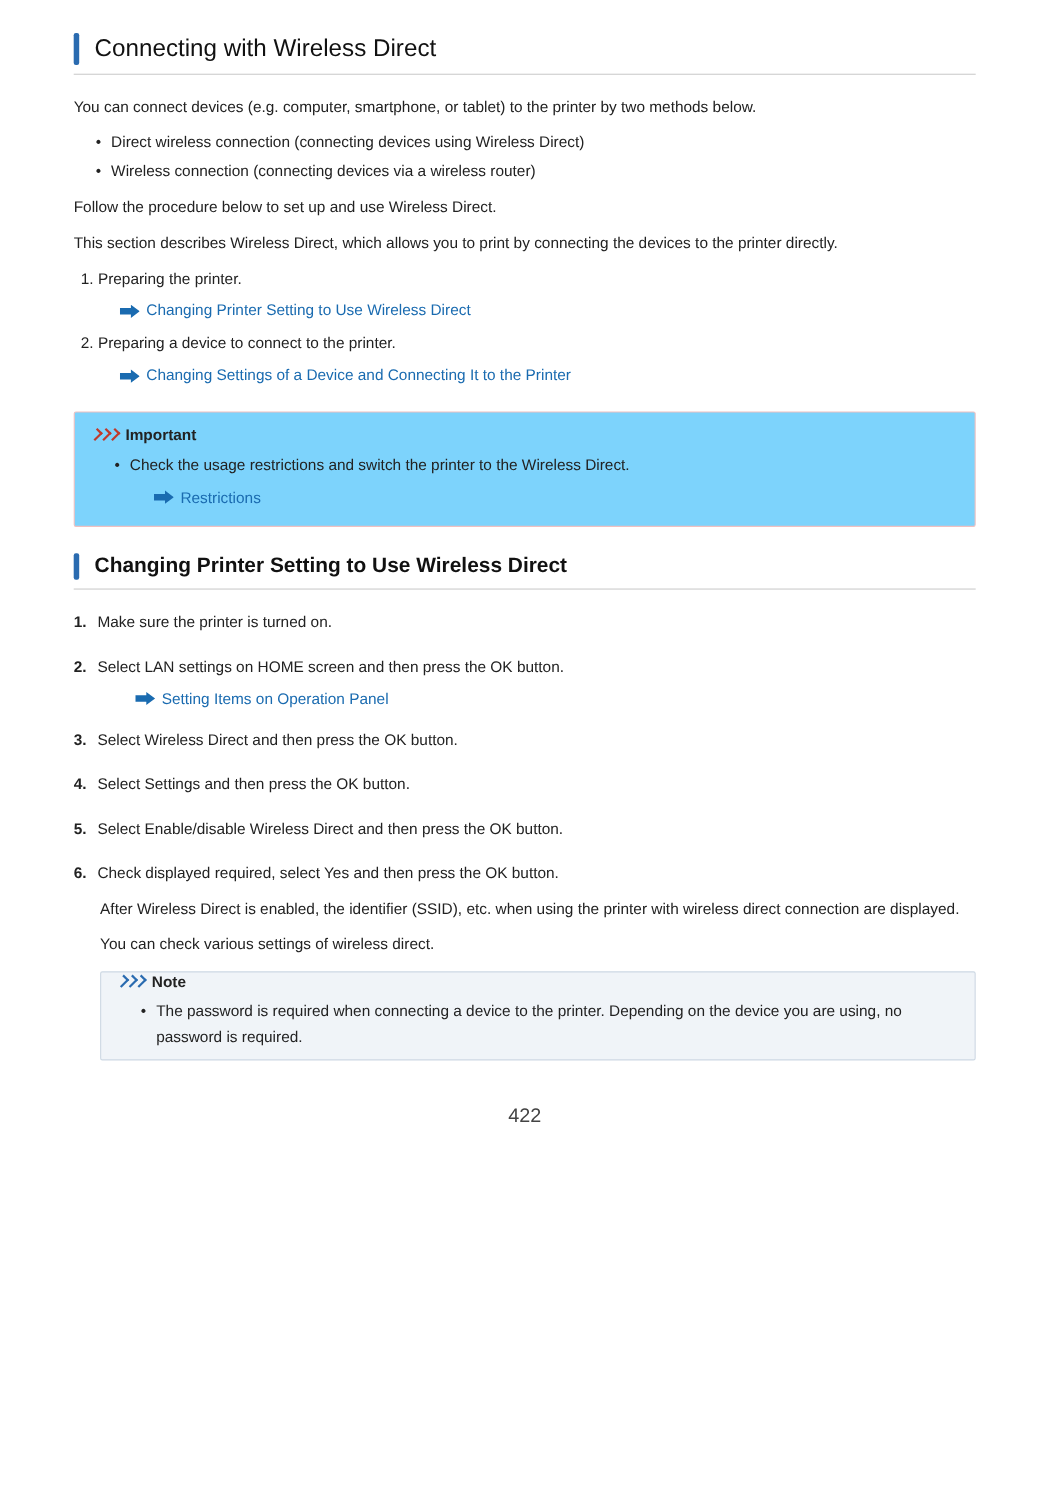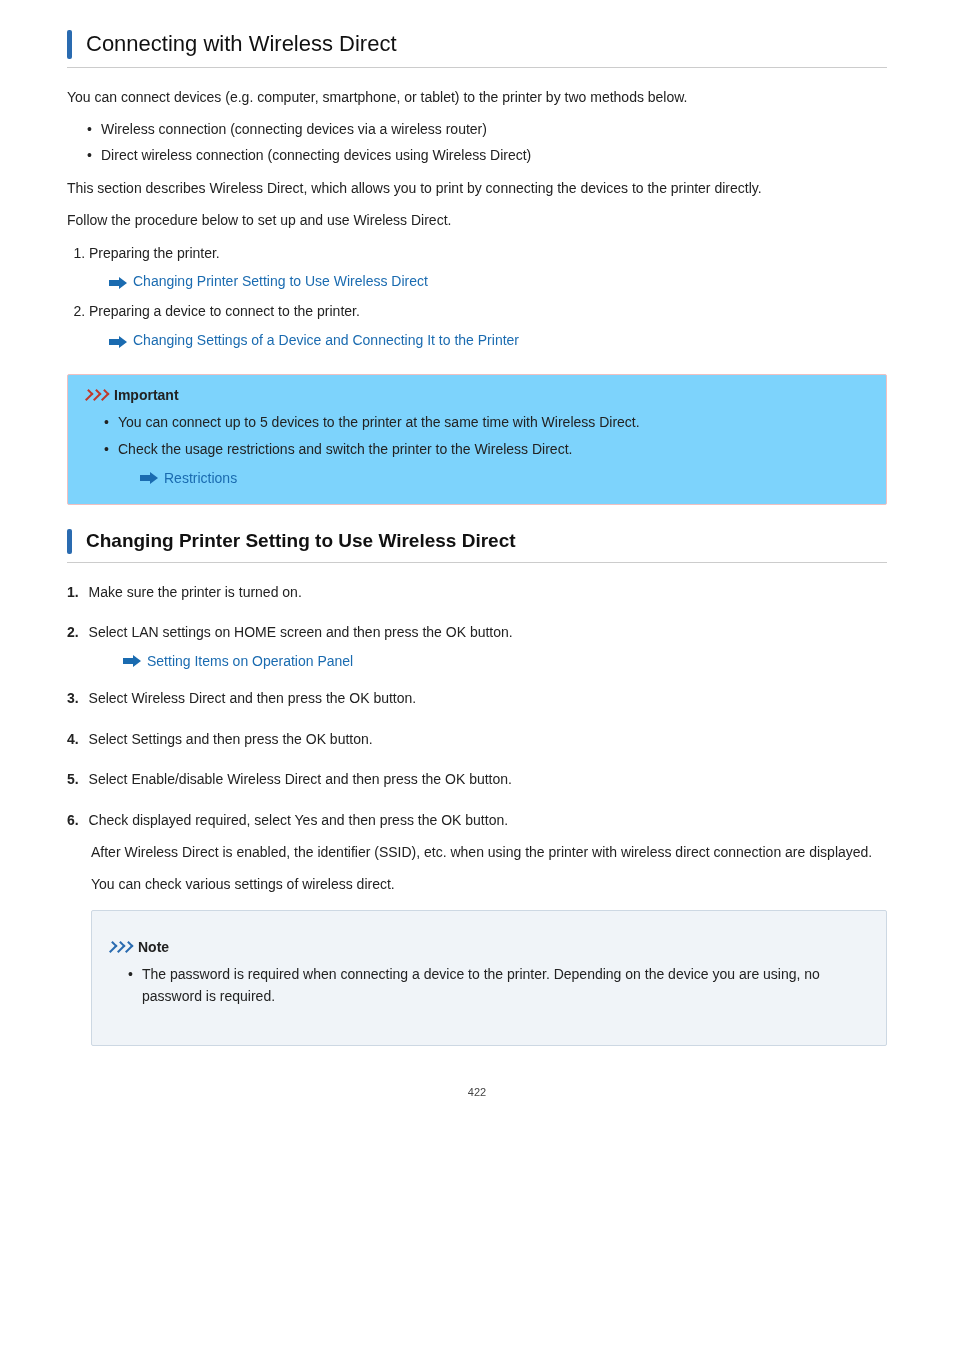--- a/index.html
+++ b/index.html
@@ -111,21 +111,21 @@
       width: 7px;
       height: 10px;
       border-right: 2px solid #c0392b;
       border-top: 2px solid #c0392b;
       transform: rotate(45deg);
       margin-right: 1px;
     }
     .note-box {
       background: #f0f4f8;
       border: 1px solid #cdd8e3;
-      padding: 28px 16px;
+      padding: 0 16px;
       margin: 14px 0;
       border-radius: 2px;
     }
     .note-chevron span {
       border-color: #2a6bb0 !important;
     }
     .step-item {
       margin-bottom: 18px;
     }
     .step-num {
@@ -133,46 +133,46 @@
       margin-right: 6px;
     }
     b { font-weight: normal; }
     .sub-indent {
       padding-left: 36px;
     }
     .page-number {
       text-align: center;
       margin-top: 40px;
       color: #444;
-      font-size: 11px;
+      font-size: 18px;
     }
     .divider-section {
       margin: 24px 0 20px 0;
     }
     a { color: #1a6bb0; text-decoration: none; }
   </style>
 </head>
 <body>
 
 <div class="page-section">
 
   <div class="section-title-block">
     <div class="blue-bar"></div>
     <h1>Connecting with Wireless Direct</h1>
   </div>
 
   <p>You can connect devices (e.g. computer, smartphone, or tablet) to the printer by two methods below.</p>
 
   <ul>
+    <li>Direct wireless connection (connecting devices using Wireless Direct)</li>
     <li>Wireless connection (connecting devices via a wireless router)</li>
-    <li>Direct wireless connection (connecting devices using Wireless Direct)</li>
   </ul>
 
+  <p>Follow the procedure below to set up and use Wireless Direct.</p>
   <p>This section describes Wireless Direct, which allows you to print by connecting the devices to the printer directly.</p>
-  <p>Follow the procedure below to set up and use Wireless Direct.</p>
 
   <ol>
     <li>
       <span>Preparing the printer.</span>
       <div>
         <a class="arrow-link" href="#">
           <span class="arrow-icon">
             <svg viewBox="0 0 18 14" fill="none" xmlns="http://www.w3.org/2000/svg">
               <polygon points="0,4 10,4 10,1 18,7 10,13 10,10 0,10" fill="#1a6bb0"></polygon>
             </svg>
@@ -199,21 +199,20 @@
   <div class="important-box">
     <div class="important-header">
       <span class="chevron-triple">
         <span></span>
           <span></span>
           <span></span>
       </span>
       <span>Important</span>
     </div>
     <ul>
-      <li>You can connect up to 5 devices to the printer at the same time with Wireless Direct.</li>
       <li>Check the usage restrictions and switch the printer to the Wireless Direct.</li>
     </ul>
     <div class="sub-indent">
       <a class="arrow-link" href="#">
         <span class="arrow-icon">
           <svg viewBox="0 0 18 14" fill="none" xmlns="http://www.w3.org/2000/svg">
             <polygon points="0,4 10,4 10,1 18,7 10,13 10,10 0,10" fill="#1a6bb0"></polygon>
           </svg>
         </span>
         <span>Restrictions</span>

